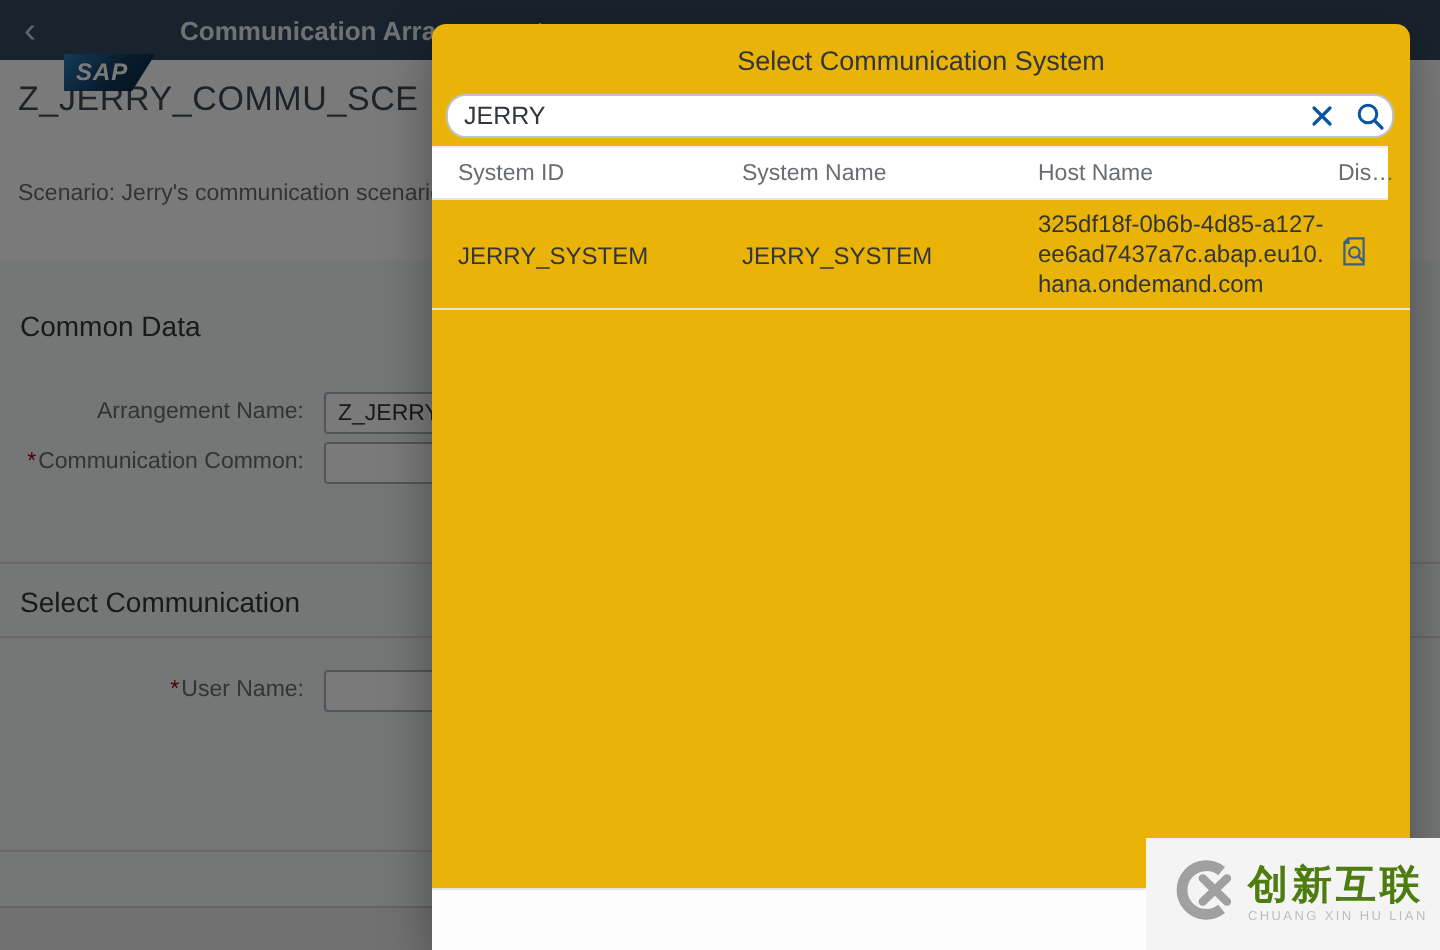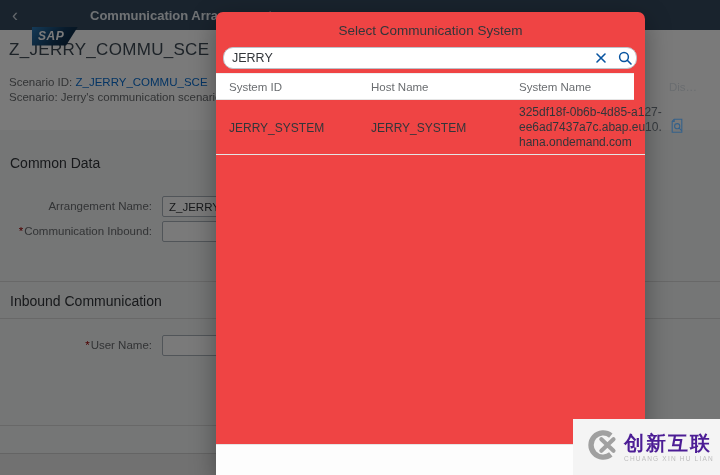--- a/index.html
+++ b/index.html
@@ -29,21 +29,21 @@
               border:1px solid #a9b2bb; border-radius:2px; font-size:11.5px; color:#32363a;
               padding:0 6px; font-family:"Liberation Sans",sans-serif; }
   .divider { position:absolute; left:0; right:0; height:1px; background:#d9d9d9; }
   .svc-label { position:absolute; left:10px; top:308px; font-size:11px; color:#46494c;margin-top:22px; }
   .bottom-strip { position:absolute; left:0; right:0; top:323px; height:22px; background:#ececec; border-top:1px solid #d2d2d2; }
 
   
   .overlay { position:absolute; inset:0; background:rgba(0,0,0,0.52); z-index:2; }
 
   
-  .dialog { position:absolute; left:216px; top:12px; width:429px; height:463px; background:#ef4444;
+  .dialog { position:absolute; left:216px; top:12px; width:489px; height:463px; background:#eab308;
             border-radius:7px 7px 0 0; box-shadow:0 8px 26px rgba(0,0,0,.35); z-index:3; }
   .dlg-title { position:absolute; top:11px; left:0; right:0; text-align:center; font-size:13.5px; color:#32363a; }
   .search-wrap { position:absolute; top:35px; left:7px; right:8px; height:22px; }
   .search-input { width:100%; height:22px; border:1px solid #bcc3ca; border-radius:10px; font-size:12.5px;
                   color:#32363a; padding:0 52px 0 8px; font-family:"Liberation Sans",sans-serif; }
   .search-clear { position:absolute; right:28px; top:3px; width:16px; height:16px; cursor:pointer; }
   .search-go { position:absolute; right:4px; top:3px; width:16px; height:16px; cursor:pointer; }
   .vh-head { position:absolute; top:61px; left:0; right:11px; height:27px; display:grid;
              grid-template-columns:142px 148px 150px 1fr; padding-left:13px; align-items:center;
              border-top:1px solid #efefef; border-bottom:1px solid #e5e5e5; background:#fff;
@@ -51,59 +51,55 @@
   .vh-row { position:absolute; top:89px; left:0; right:0; height:54px; display:grid;
             grid-template-columns:142px 148px 150px 1fr; padding-left:13px; align-items:center;
             border-bottom:1px solid #e5e5e5; font-size:12px; color:#32363a; cursor:pointer; }
   .cell-host { width:146px; word-break:break-all; line-height:15px; font-size:12px; }
   .dlg-footer { position:absolute; bottom:0; left:0; right:0; height:31px; border-top:1px solid #e5e5e5; background:#fdfdfd; }
 
   
   .watermark { position:absolute; right:0; bottom:0; width:147px; height:56px; background:#f4f4f4; z-index:4;
                display:flex; align-items:center; padding-left:9px; }
   .wm-text { margin-left:6px; }
-  .wm-brand { font-size:20px; font-weight:700; color:#4c1d95; letter-spacing:2px; line-height:22px; }
+  .wm-brand { font-size:20px; font-weight:700; color:#4d7c0f; letter-spacing:2px; line-height:22px; }
   .wm-sub { font-size:6.5px; color:#bdbdbd; letter-spacing:1.2px; margin-top:1px; }
 </style>
 </head>
 <body>
 
 <div class="screen">
 
   <div class="shell">
     <span class="back-btn">‹</span>
     <div class="sap-logo">SAP</div>
     <span class="shell-title">Communication Arrangement</span>
   </div>
 
   <div class="objheader">
     <div class="pg-title">Z_JERRY_COMMU_SCE</div>
-    <div class="pg-line1">
-      <span>Scenario ID:</span>
-      <span class="pg-link">Z_JERRY_COMMU_SCE</span>
-    </div>
     <div class="pg-line2">
       <span>Scenario:</span>
       <span>Jerry's communication scenario</span>
     </div>
   </div>
 
   <div class="content">
     <div class="sec-head" style="top:25px;">Common Data</div>
 
     <div class="form-label" style="top:70px;">Arrangement Name:</div>
     <input class="bg-input" style="top: 66px;" readonly="" value="Z_JERRY_COMMU_SCE">
 
     <div class="form-label" style="top:95px;">
-      <span class="req">*</span><span>Communication Inbound:</span>
+      <span class="req">*</span><span>Communication Common:</span>
     </div>
     <input class="bg-input" style="top: 91px;" readonly="" value="">
 
     <div class="divider" style="top:151px;"></div>
-    <div class="sec-head" style="top:163px;">Inbound Communication</div>
+    <div class="sec-head" style="top:163px;">Select Communication</div>
     <div class="divider" style="top:188px;"></div>
 
     <div class="form-label" style="top:209px;padding-left:19px;">
       <span class="req">*</span><span>User Name:</span>
     </div>
     <input class="bg-input" style="top: 205px;" readonly="" value="">
 
     <div class="divider" style="top:295px;"></div>
     <div class="svc-label">Service</div>
     <div class="bottom-strip"></div>
@@ -124,22 +120,22 @@
       <span class="search-go">
         <svg width="16" height="16" viewBox="0 0 16 16">
             <circle cx="7" cy="7" r="4.4" stroke="#0854a0" stroke-width="1.5" fill="none"></circle>
             <path d="M10.3 10.3 L14 14" stroke="#0854a0" stroke-width="1.6" stroke-linecap="round"></path>
           </svg>
       </span>
     </div>
 
     <div class="vh-head">
       <div>System ID</div>
+      <div>System Name</div>
       <div>Host Name</div>
-      <div>System Name</div>
       <div>Dis…</div>
     </div>
 
     <div class="vh-row">
       <div>JERRY_SYSTEM</div>
       <div>JERRY_SYSTEM</div>
       <div class="cell-host">325df18f-0b6b-4d85-a127-ee6ad7437a7c.abap.eu10.hana.ondemand.com</div>
       <div>
         <svg width="16" height="18" viewBox="0 0 16 18">
           <path d="M5.2 2.2 H12.8 V15.2 H3.2 V4.4 Z" fill="none" stroke="#35618a" stroke-width="1.1"></path>

